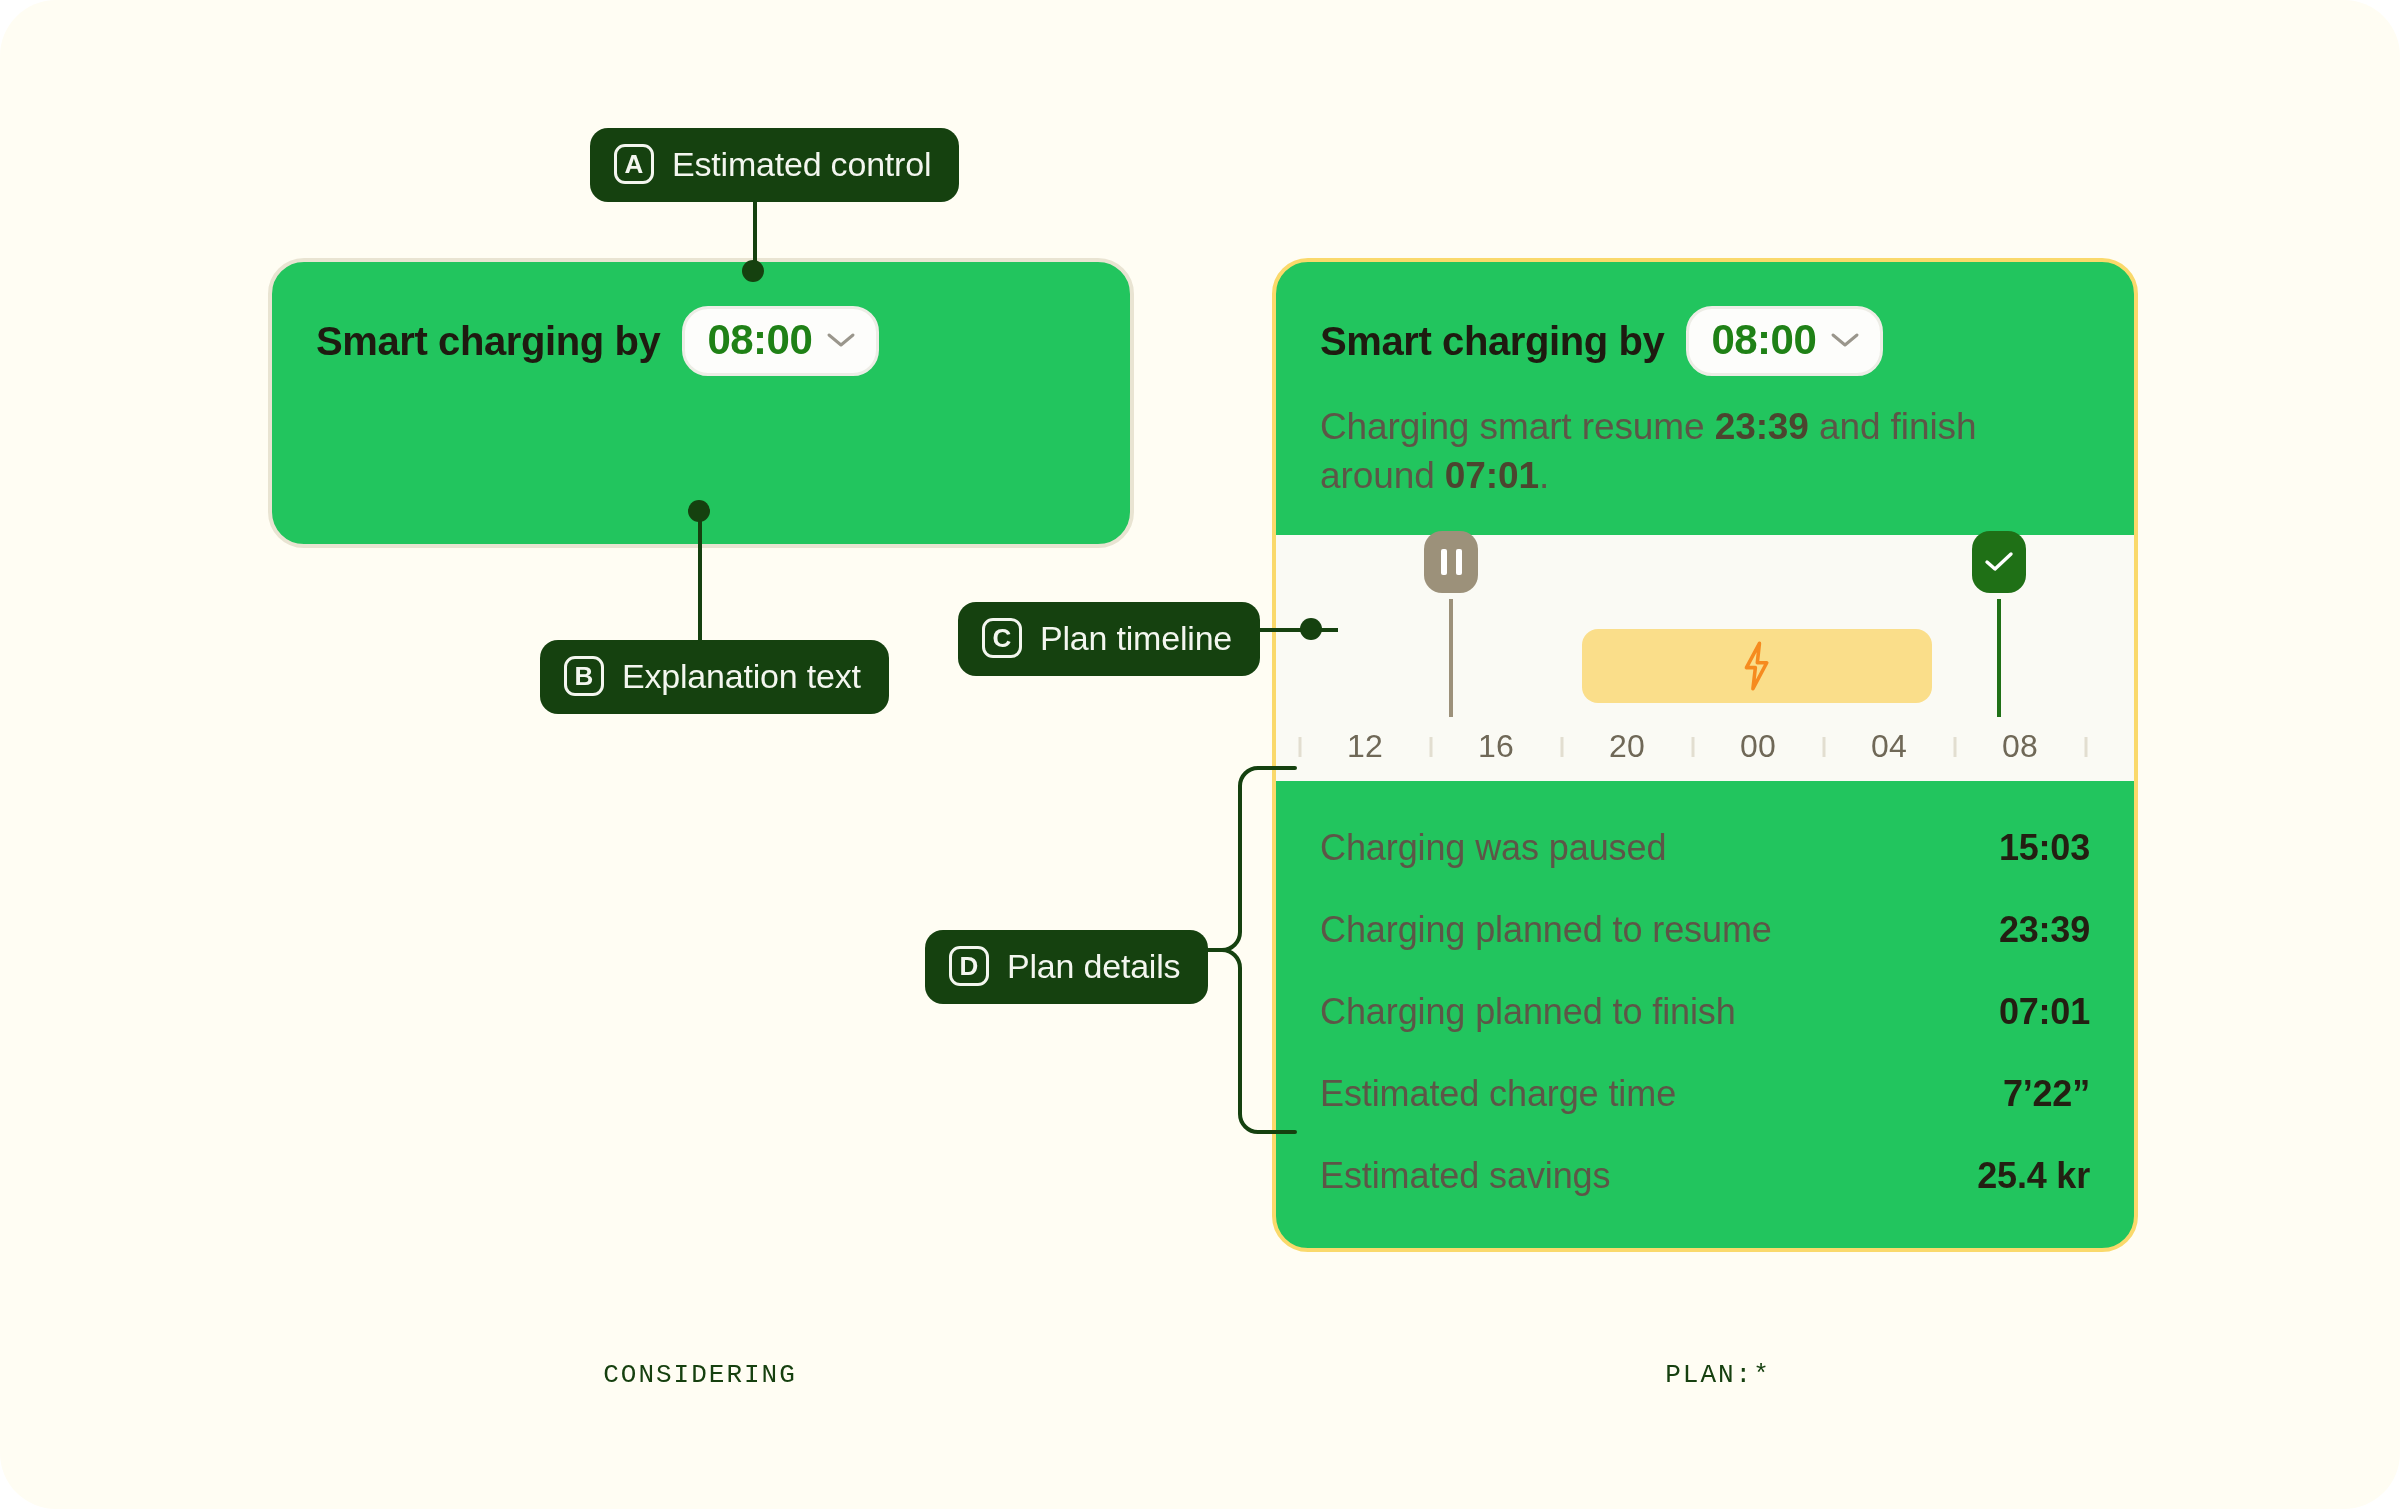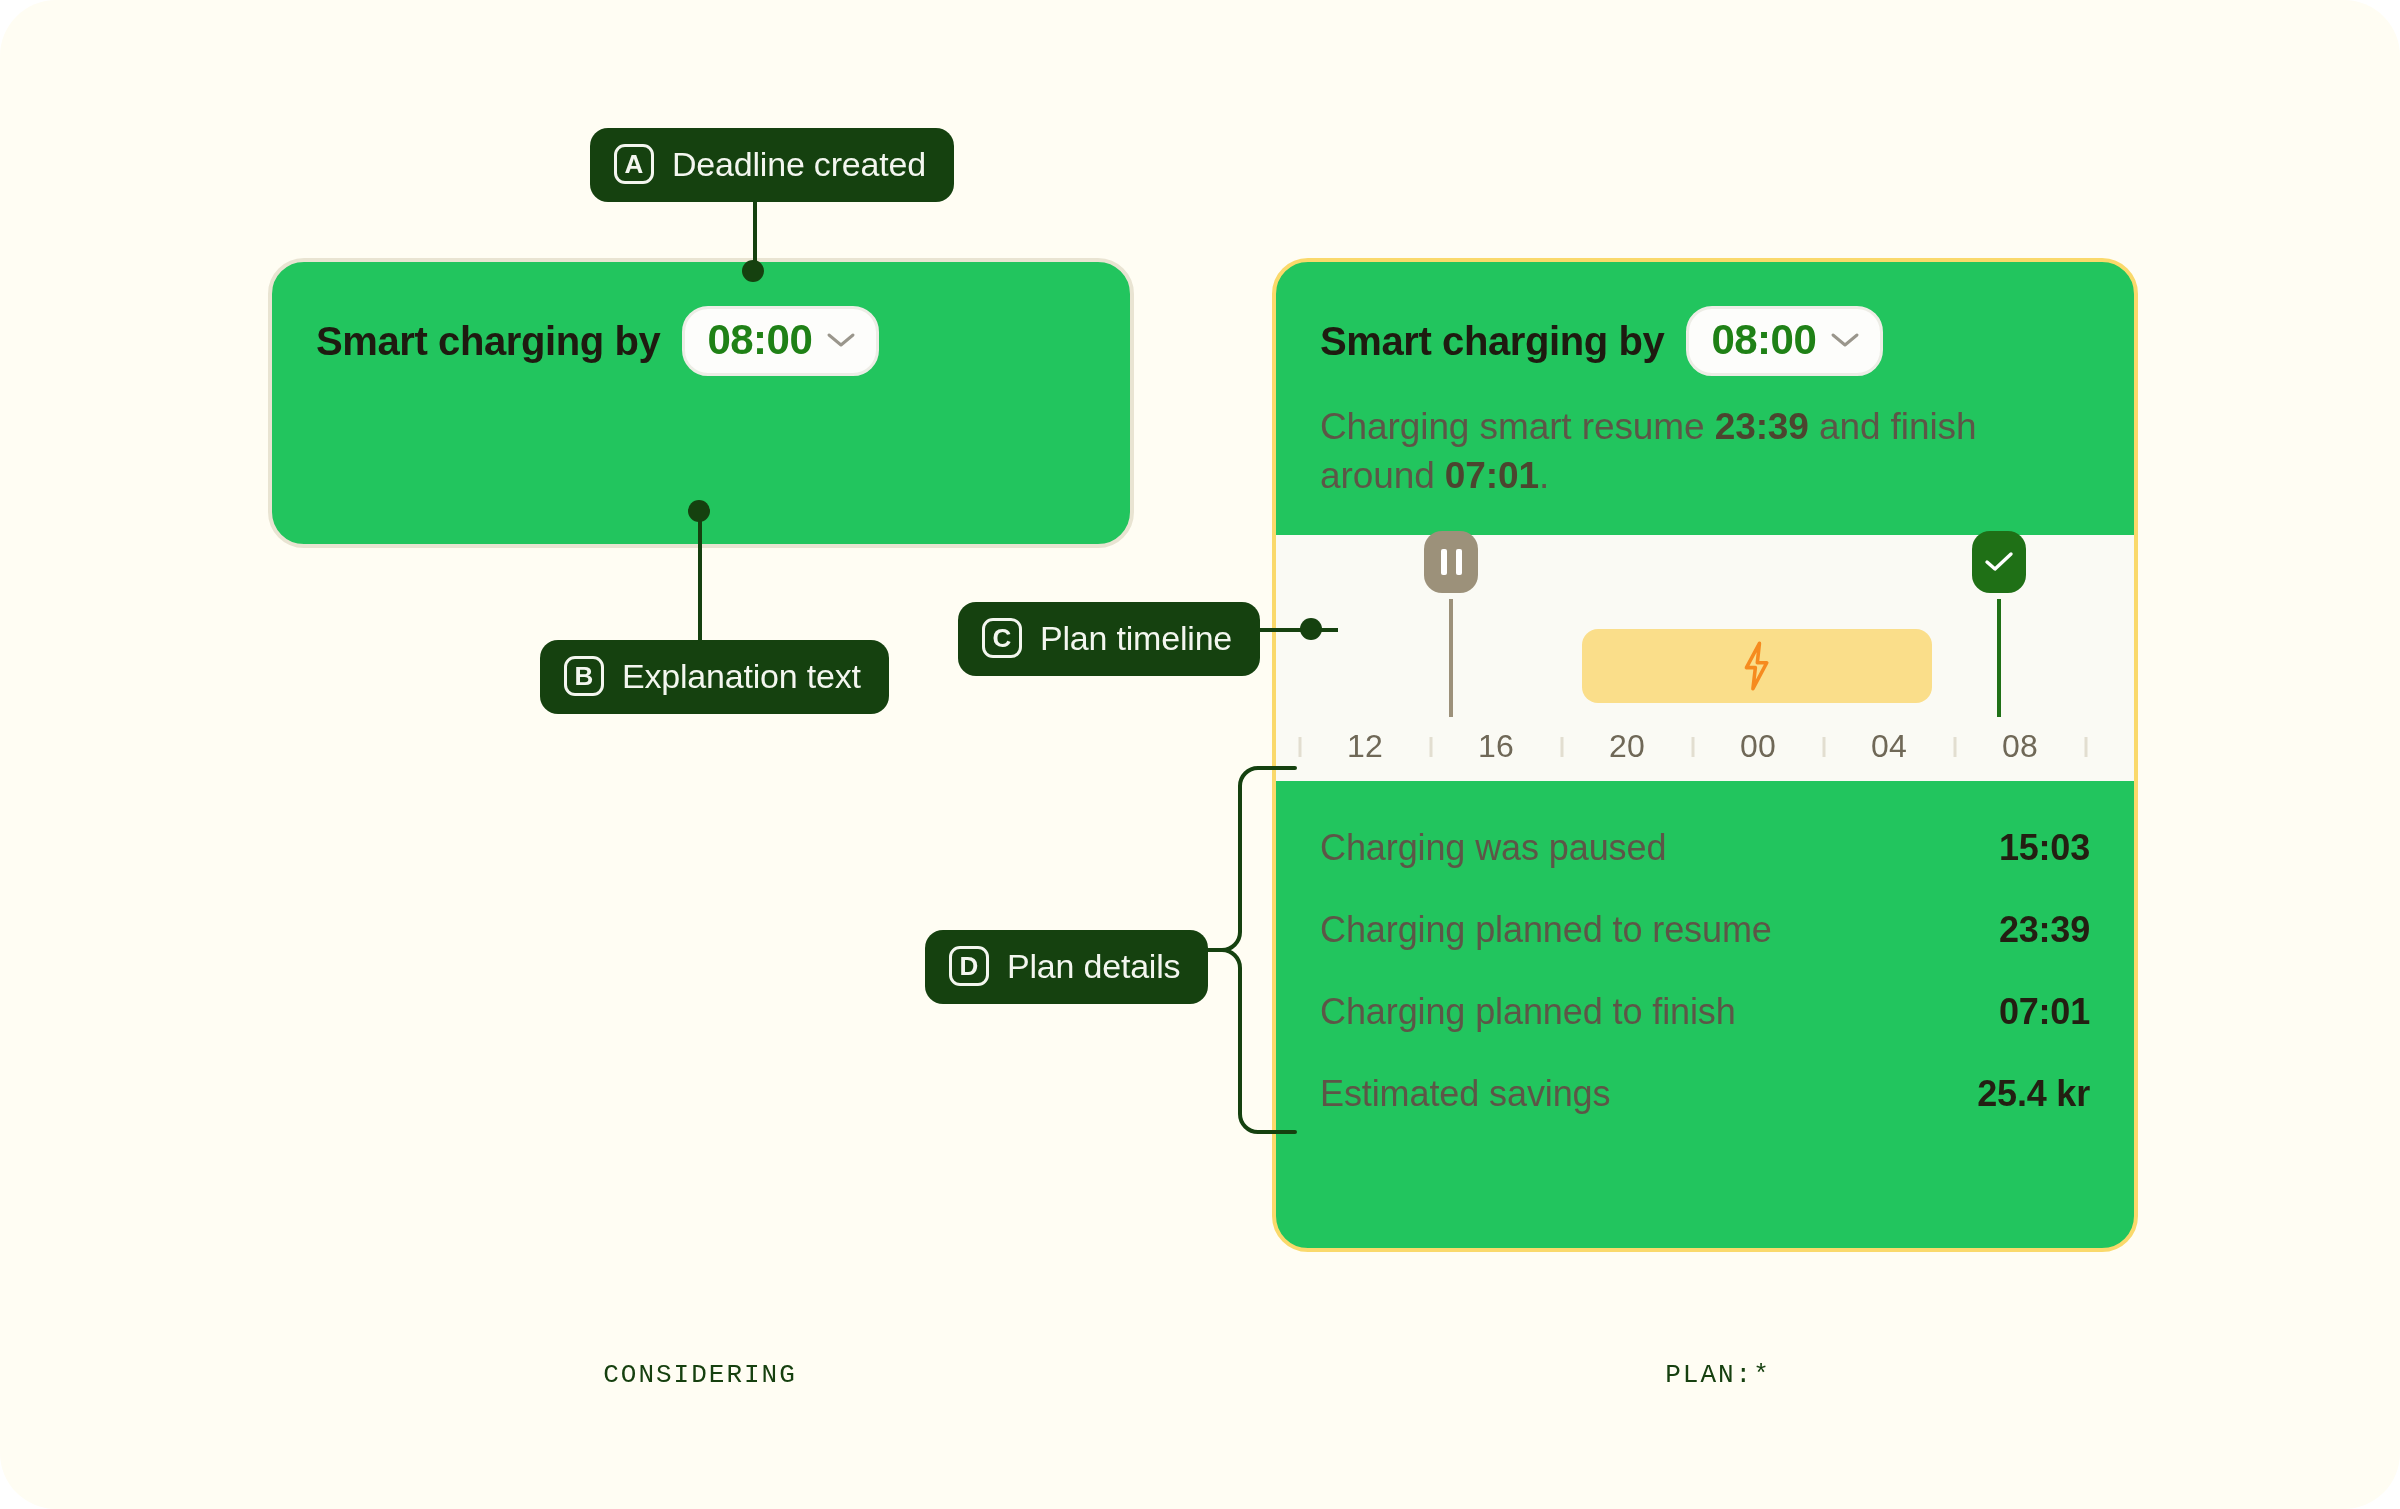--- a/index.html
+++ b/index.html
@@ -222,21 +222,21 @@
     white-space: nowrap;
   }
 </style>
 </head>
 <body>
 
 <div id="page">
 
   <div class="anno" style="left:590px; top:128px;">
     <span class="key">A</span>
-    <span class="txt">Deadline created</span>
+    <span class="txt">Estimated control</span>
   </div>
   <div class="conn vline" style="left:753px; top:180px; height:90px;"></div>
   <div class="dot" style="left:742px; top:260px;"></div>
 
   <div class="anno" style="left:540px; top:640px;">
     <span class="key">B</span>
     <span class="txt">Explanation text</span>
   </div>
   <div class="conn vline" style="left:698px; top:512px; height:132px;"></div>
   <div class="dot" style="left:688px; top:500px;"></div>
@@ -333,20 +333,24 @@
       </div>
       <div class="drow">
         <span class="k">Charging planned to resume</span>
         <span class="v">23:39</span>
       </div>
       <div class="drow">
         <span class="k">Charging planned to finish</span>
         <span class="v">07:01</span>
       </div>
       <div class="drow">
+        <span class="k">Estimated charge time</span>
+        <span class="v">7’22”</span>
+      </div>
+      <div class="drow">
         <span class="k">Estimated savings</span>
         <span class="v">25.4 kr</span>
       </div>
 
       <div class="footer-link">
         
         
       </div>
     </div>
   </div>

